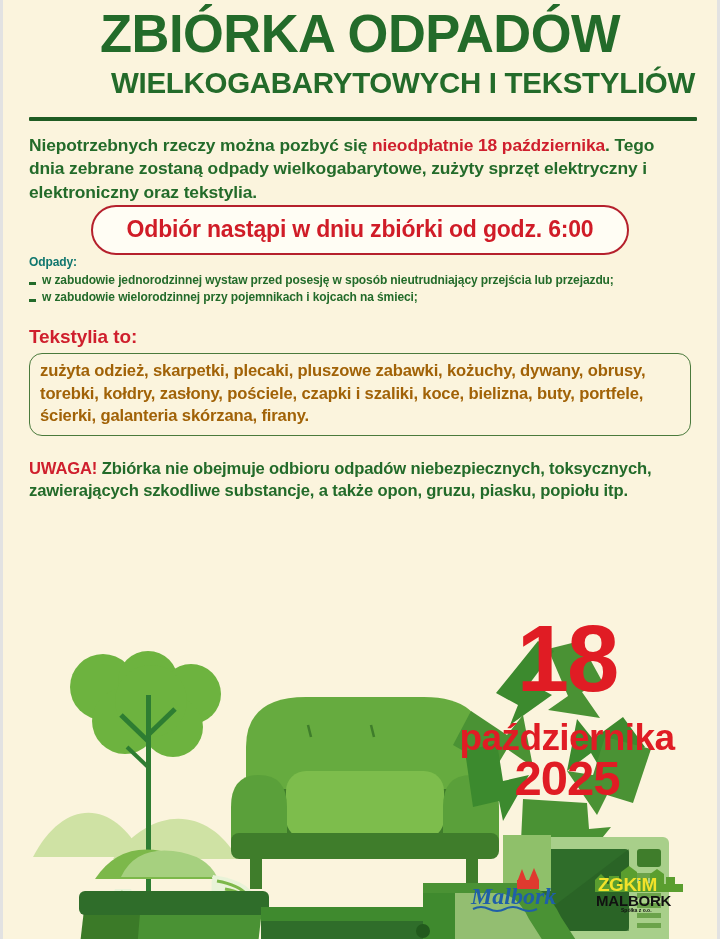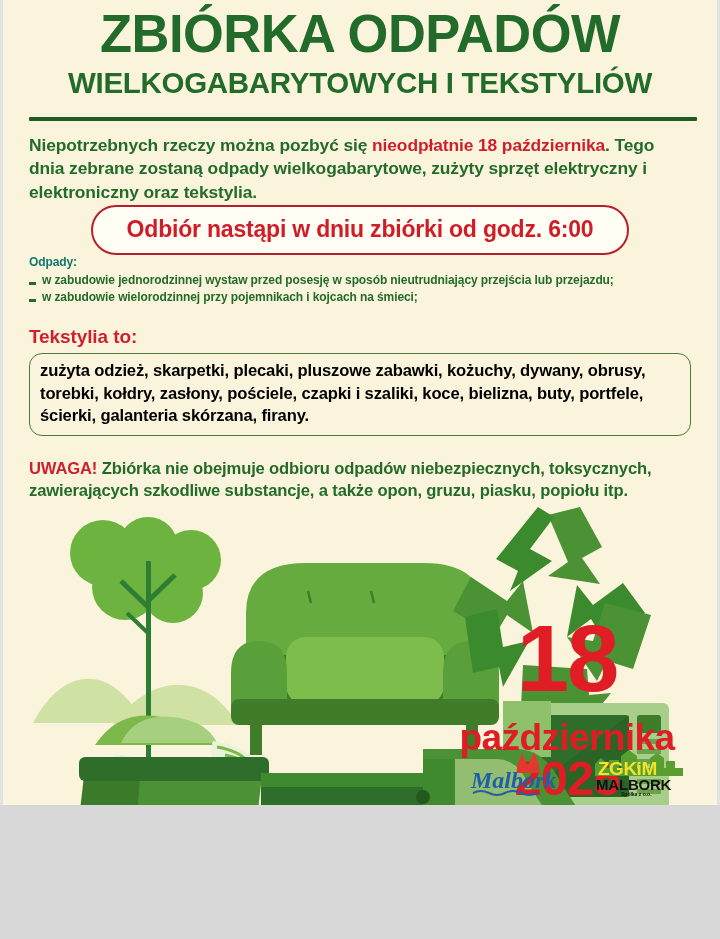--- a/index.html
+++ b/index.html
@@ -3,21 +3,21 @@
 <meta charset="utf-8">
 <style>
   html, body {
     margin: 0;
     padding: 0;
     background: #d8d8d8;
   }
   .poster {
     position: relative;
     width: 720px;
-    height: 805px;
+    height: 939px;
     background: #fbf4dd;
     overflow: hidden;
     font-family: "Liberation Sans", sans-serif;
     border-left: 3px solid #e2e2e2;
     border-right: 3px solid #e2e2e2;
     box-sizing: border-box;
   }
 
   
   .title-block {
@@ -33,21 +33,21 @@
     white-space: nowrap;
     margin: 0;
     transform: scaleX(0.99);
   }
   .title-sub {
     font-size: 29.5px;
     font-weight: bold;
     color: #236b2a;
     letter-spacing: -0.3px;
     line-height: 1.1;
-    text-align: center;
+    text-align: right;
     white-space: nowrap;
     margin: 5px 0 0 0;
   }
   .divider {
     height: 4px;
     background: #1f5c23;
     margin: 17px 20px 0 26px;
     border-radius: 1px;
   }
 
@@ -121,21 +121,21 @@
     color: #cf1f2d;
     margin: 21px 0 5px 0;
     letter-spacing: -0.1px;
   }
   .tekst-box {
     border: 1.6px solid #4a7a3c;
     border-radius: 13px;
     padding: 6px 10px 7px 10px;
     font-size: 16.6px;
     font-weight: bold;
-    color: #000000;
+    color: #a16207;
     line-height: 1.36;
     letter-spacing: -0.15px;
     background: transparent;
   }
 
   
   .uwaga {
     margin: 22px 26px 0 26px;
     font-size: 16.6px;
     font-weight: bold;
@@ -185,21 +185,21 @@
     bottom: 0;
     width: 720px;
     height: 300px;
     z-index: 2;
   }
 
   
   .logos {
     position: absolute;
     right: 26px;
-    bottom: 7px;
+    bottom: 25px;
     display: flex;
     align-items: flex-end;
     gap: 32px;
     z-index: 8;
   }
   .logo-malbork { width: 92px; height: 48px; }
   .logo-zgkim { width: 100px; height: 48px; }
 </style>
 </head>
 <body>

